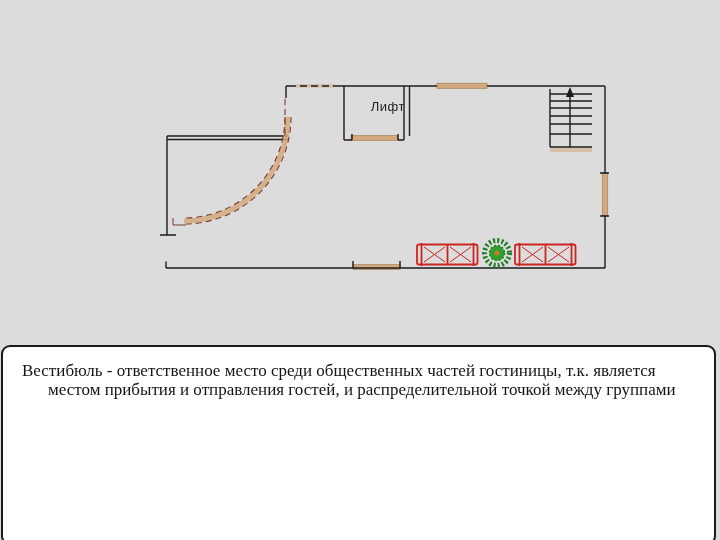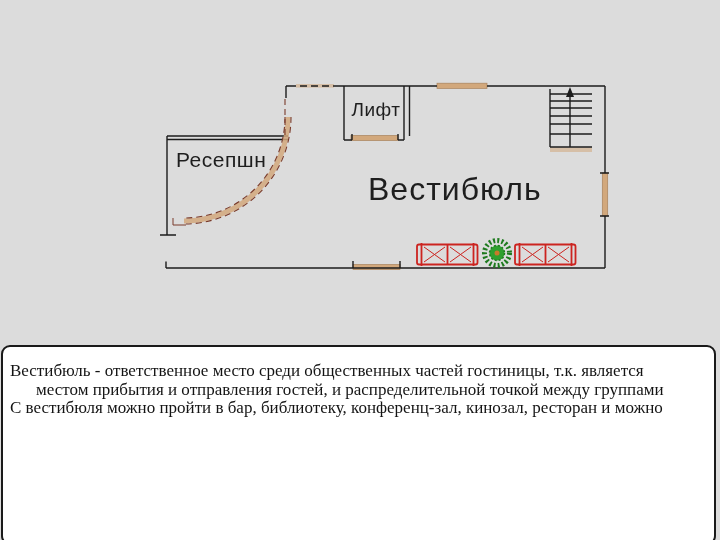--- a/index.html
+++ b/index.html
@@ -16,32 +16,32 @@
   .desk-tan{stroke:var(--door,#d2a87c);stroke-width:5;fill:none;opacity:.85;}
   .desk-edge{stroke:var(--desk-edge,#7a3b2a);stroke-width:1.1;fill:none;stroke-dasharray:6 4;}
   .desk-end{stroke:var(--desk-edge,#7a3b2a);stroke-width:1;fill:none;}
   .sofa-ln{stroke:var(--sofa,#cc2420);fill:none;}
   .frame{stroke-width:1.8;}
   .thin{stroke-width:1;}
   .plant-ring{fill:none;stroke:var(--plant-dark,#1e7a1e);stroke-width:5;stroke-dasharray:2 2.2;}
   .plant-body{fill:var(--plant,#2fa02f);stroke:var(--plant-dark,#1e7a1e);stroke-width:1.5;stroke-dasharray:2 2;}
   .plant-core{fill:var(--plant-center,#c87a2a);stroke:none;}
   .lbl{position:absolute;color:#1e1e1e;white-space:nowrap;}
-  .lbl.lift{left:347px;top:99px;width:58px;text-align:center;font-size:19px;letter-spacing:.5px;}
+  .lbl.lift{left:347px;top:99px;width:58px;text-align:right;font-size:13px;letter-spacing:.5px;}
   .lbl.reception{left:176px;top:148px;font-size:21px;letter-spacing:.5px;}
   .lbl.lobby{left:368px;top:171px;font-size:32px;letter-spacing:1px;}
   .textbox{
     position:absolute;left:1px;top:345px;width:715px;height:200px;
     box-sizing:border-box;background:var(--panel-bg,#ffffff);
     border:2px solid var(--panel-border,#1a1a1a);border-radius:9px;
     padding:15px 4px 0 7px;overflow:hidden;
   }
   .line{
     font-family:"Liberation Serif",serif;font-size:17px;line-height:18.5px;
-    color:var(--text,#141414);white-space:nowrap;
+    color:var(--text,#141414);white-space:nowrap;margin-left:12px;
   }
   .line.cont{padding-left:26px;font-family:Liberation Serif, serif;}
 </style>
 </head>
 <body>
 
 <div class="slide">
 
   <svg class="plan" width="720" height="345" viewBox="0 0 720 345">
 
@@ -88,28 +88,25 @@
     <use href="#sofaL" x="98"></use>
 
     <g transform="translate(497,253)">
       <circle class="plant-ring" r="12.5"></circle>
       <circle class="plant-body" r="7.5"></circle>
       <circle class="plant-core" r="2.5"></circle>
     </g>
   </svg>
 
   <div class="lbl lift">Лифт</div>
-  <div class="lbl reception">Ресепшн</div>
-  <div class="lbl lobby">Вестибюль</div>
 
   <div class="textbox">
     <div id="body-text">
         <div>
           <div class="line">Вестибюль - ответственное место среди общественных частей гостиницы, т.к. является</div>
           <div class="line cont">местом прибытия и отправления гостей, и распределительной точкой между группами</div>
         </div>
         <div>
-          <div class="line">С вестибюля можно пройти в бар, библиотеку, конференц-зал, кинозал, ресторан и можно</div>
         </div>
       </div>
   </div>
 
 </div>
 
 </body></html>

